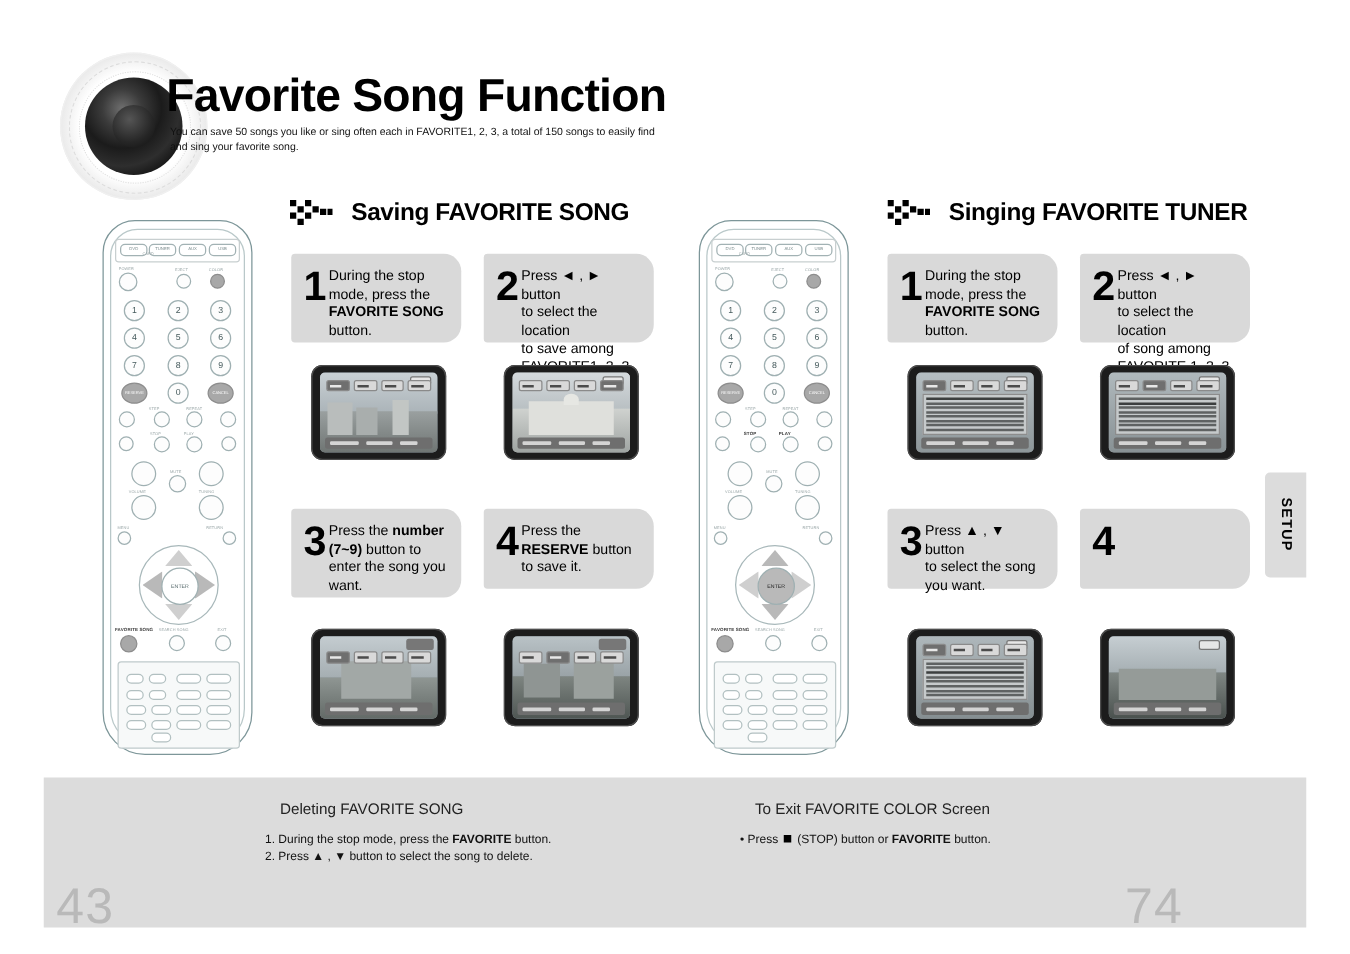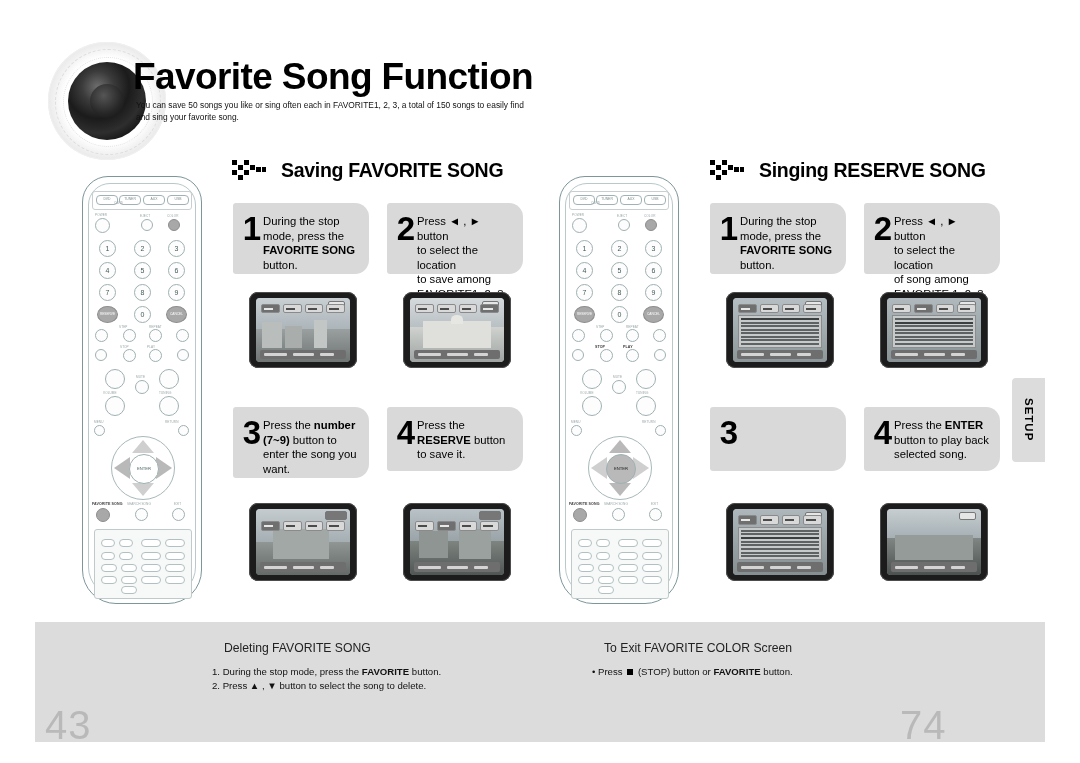--- a/index.html
+++ b/index.html
@@ -264,21 +264,21 @@
         <rect x="6" y="7" width="5" height="5"></rect>
       <rect x="0" y="12" width="5" height="5"></rect>
         <rect x="6" y="17" width="5" height="5"></rect>
       <rect x="12" y="2" width="5" height="5"></rect>
         <rect x="18" y="7" width="5" height="5"></rect>
       <rect x="12" y="12" width="5" height="5"></rect>
         <rect x="24" y="9" width="5" height="5"></rect>
       <rect x="30" y="9" width="4" height="5"></rect>
     </g>
   </svg>
-  <span class="label">Singing RESERVE SONG</span>
+  <span class="label">Singing FAVORITE TUNER</span>
 </div>
 
 <div class="step-card" style="left:233px;top:203px;width:136px;height:71px;">
   <div class="step-num">1</div>
   <div class="step-text">During the stop<br>mode, press the<br><b>FAVORITE SONG</b><br>button.</div>
 </div>
 <div class="step-card" style="left:387px;top:203px;width:136px;height:71px;">
   <div class="step-num">2</div>
   <div class="step-text">Press ◄ , ► button<br>to select the location<br>to save among<br>FAVORITE1, 2, 3.</div>
 </div>
@@ -294,24 +294,24 @@
 <div class="step-card" style="left:710px;top:203px;width:136px;height:71px;">
   <div class="step-num">1</div>
   <div class="step-text">During the stop<br>mode, press the<br><b>FAVORITE SONG</b><br>button.</div>
 </div>
 <div class="step-card" style="left:864px;top:203px;width:136px;height:71px;">
   <div class="step-num">2</div>
   <div class="step-text">Press ◄ , ► button<br>to select the location<br>of song among<br>FAVORITE 1, 2, 3.</div>
 </div>
 <div class="step-card" style="left:710px;top:407px;width:136px;height:64px;">
   <div class="step-num">3</div>
+  <div class="step-text">Press ▲ , ▼ button<br>to select the song<br>you want.</div>
 </div>
 <div class="step-card" style="left:864px;top:407px;width:136px;height:64px;">
   <div class="step-num">4</div>
-  <div class="step-text">Press the <b>ENTER</b><br>button to play back<br>selected song.</div>
 </div>
 
 <div class="tv" style="left:249px;top:292px;width:108px;height:76px;">
   <div class="screen">
     <div class="sky"></div>
       <div class="ground"></div>
     <div class="bldg" style="left:6%;top:38%;width:22%;height:40%;"></div>
     <div class="bldg" style="left:31%;top:44%;width:18%;height:34%;background:#a9aead;"></div>
     <div class="bldg" style="left:62%;top:34%;width:14%;height:44%;background:#c2c6c4;"></div>
     <div class="osd-badge"></div>

